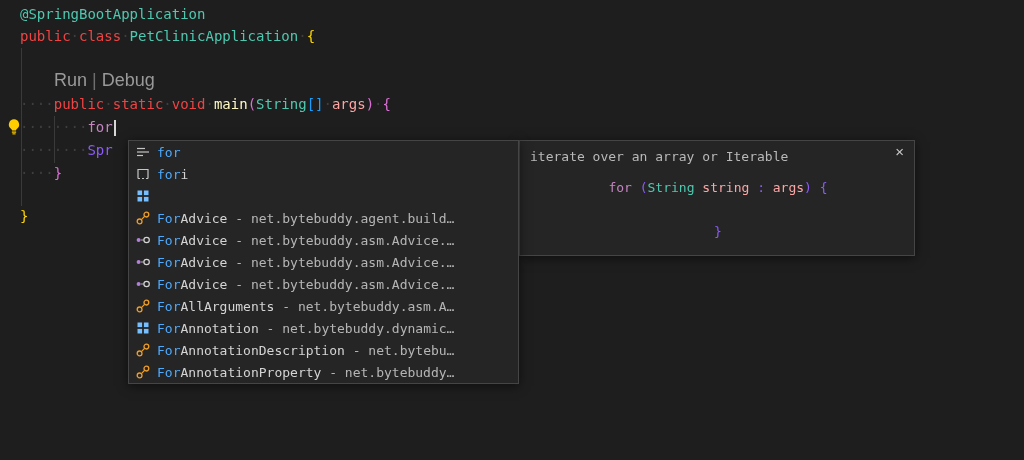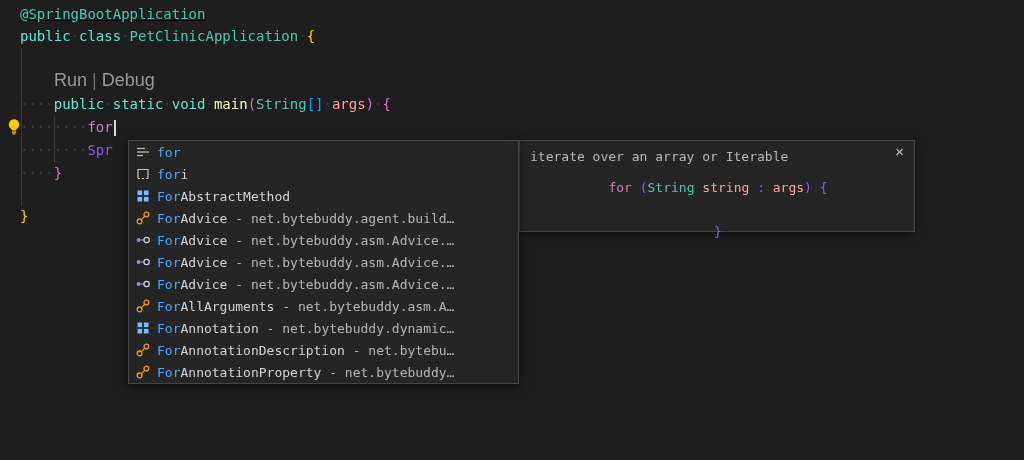--- a/index.html
+++ b/index.html
@@ -13,21 +13,21 @@
 
   
   .code-line {
     position:absolute;
     left:20px;
     height:21px;
     line-height:21px;
     font-size:14px;
     white-space:pre;
   }
-  .c-kw    { color:#5eead4;text-align:right; }
+  .c-kw    { color:#ef4444;text-align:right; }
   .c-ctrl  { color:#c586c0; }
   .c-type  { color:#4ec9b0; }
   .c-fn    { color:#fef9c3; }
   .c-var   { color:#fca5a5; }
   .c-plain { color:#8b5cf6; }
   .c-ws    { color:#3e3e3e; }
   .c-b1    { color:#ffd700; }
   .c-b2    { color:#da70d6; }
   .c-b3    { color:#179fff; }
 
@@ -68,21 +68,21 @@
   }
   .suggest-row.selected { background:#04395e; }
   .suggest-icon { width:16px; height:16px; margin:0 6px 0 2px; flex:none; }
   .suggest-icon svg { display:block; }
   .suggest-label { color:#d4d4d4; flex:none; }
   .suggest-label .match { color:#4daafc; }
   .suggest-detail { color:#d4d4d4; opacity:.82; flex:none; }
 
   
   .docs-panel {
-    position:absolute; left:519px; top:140px; width:396px; height:92px;
+    position:absolute; left:519px; top:140px; width:396px; height:116px;
     background:#252526;
     border:1px solid #454545;
     box-shadow:0 2px 10px rgba(0,0,0,.55);
     font-size:13px;
     z-index:9;
   }
   .docs-summary { color:#b9b9b9; padding:8px 28px 0 10px; white-space:pre; }
   .docs-close {
     position:absolute; top:3px; right:10px;
     color:#c8c8c8; font-size:15px; line-height:16px; cursor:pointer;
@@ -99,21 +99,21 @@
 
 <div class="gutter-lightbulb">
   <svg width="18" height="18" viewBox="0 0 16 16">
     <path fill="#ffcc00" d="M8 1.2a4.6 4.6 0 0 0-2.7 8.3c.5.4.9 1 1 1.7h3.4c.1-.7.5-1.3 1-1.7A4.6 4.6 0 0 0 8 1.2z"></path>
     <rect x="6.1" y="12" width="3.8" height="1.1" fill="#ffcc00"></rect>
     <rect x="6.6" y="13.6" width="2.8" height="1" fill="#ffcc00"></rect>
   </svg>
 </div>
 
 <div>
-    <div class="code-line" style="top: 4px; text-decoration: underline;"><span class="c-type">@SpringBootApplication</span></div>
+    <div class="code-line" style="top: 4px;"><span class="c-type">@SpringBootApplication</span></div>
     <div class="code-line" style="top: 26px;"><span class="c-kw">public</span><span class="c-ws">·</span><span class="c-kw">class</span><span class="c-ws">·</span><span class="c-type">PetClinicApplication</span><span class="c-ws">·</span><span class="c-b1">{</span></div>
     <div class="code-line" style="top: 94px;"><span class="c-ws">····</span><span class="c-kw">public</span><span class="c-ws">·</span><span class="c-kw">static</span><span class="c-ws">·</span><span class="c-kw">void</span><span class="c-ws">·</span><span class="c-fn">main</span><span class="c-b2">(</span><span class="c-type">String</span><span class="c-b3">[]</span><span class="c-ws">·</span><span class="c-var">args</span><span class="c-b2">)</span><span class="c-ws">·</span><span class="c-b2">{</span></div>
     <div class="code-line" style="top: 117px;"><span class="c-ws">········</span><span class="c-ctrl">for</span><span class="cursor"></span></div>
     <div class="code-line" style="top: 140px;"><span class="c-ws">········</span><span class="c-plain">Spr</span></div>
     <div class="code-line" style="top: 163px;"><span class="c-ws">····</span><span class="c-b2">}</span></div>
     <div class="code-line" style="top: 206px;"><span class="c-b1">}</span></div>
   </div>
 
 <div class="codelens">
   <span class="codelens-link">Run</span><span class="codelens-sep">|</span><span class="codelens-link">Debug</span>
@@ -132,21 +132,21 @@
             <path d="M3 12.5V3.5h10v9" fill="none" stroke="#c5c5c5" stroke-width="1.2"></path>
             <path d="M3 12.5h10" stroke="#c5c5c5" stroke-width="1.2" stroke-dasharray="2,2"></path>
           </svg></span><span class="suggest-label"><span class="match">for</span><span>i</span></span></div>
       <div class="suggest-row"><span class="suggest-icon"><svg width="16" height="16" viewBox="0 0 16 16">
             <g fill="#75beff">
               <rect x="2.5" y="2.5" width="4.6" height="4.6"></rect>
               <rect x="8.9" y="2.5" width="4.6" height="4.6"></rect>
               <rect x="2.5" y="8.9" width="4.6" height="4.6"></rect>
               <rect x="8.9" y="8.9" width="4.6" height="4.6"></rect>
             </g>
-          </svg></span><span class="suggest-label"><span class="match">For</span><span>AbstractMethod</span></span></div>
+          </svg></span></div>
       <div class="suggest-row"><span class="suggest-icon"><svg width="16" height="16" viewBox="0 0 16 16">
             <g stroke="#ee9d28" stroke-width="1.3" fill="none">
               <circle cx="4.6" cy="11.4" r="2.4"></circle>
               <circle cx="11.4" cy="4.6" r="2.4"></circle>
               <path d="M6.4 9.6l3.2-3.2"></path>
             </g>
           </svg></span><span class="suggest-label"><span class="match">For</span><span>Advice</span></span><span class="suggest-detail"> - net.bytebuddy.agent.build…</span></div>
       <div class="suggest-row"><span class="suggest-icon"><svg width="16" height="16" viewBox="0 0 16 16">
             <circle cx="3.6" cy="8" r="2" fill="#b180d7"></circle>
             <path d="M5.8 8h3" stroke="#9a9a9a" stroke-width="1.2"></path>

